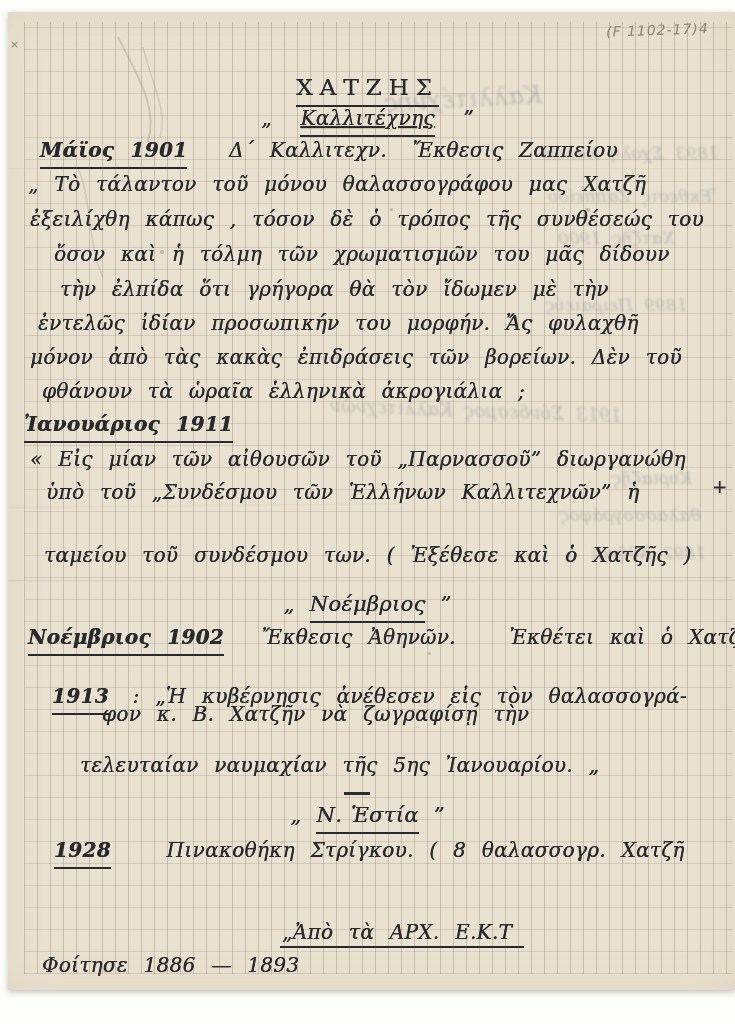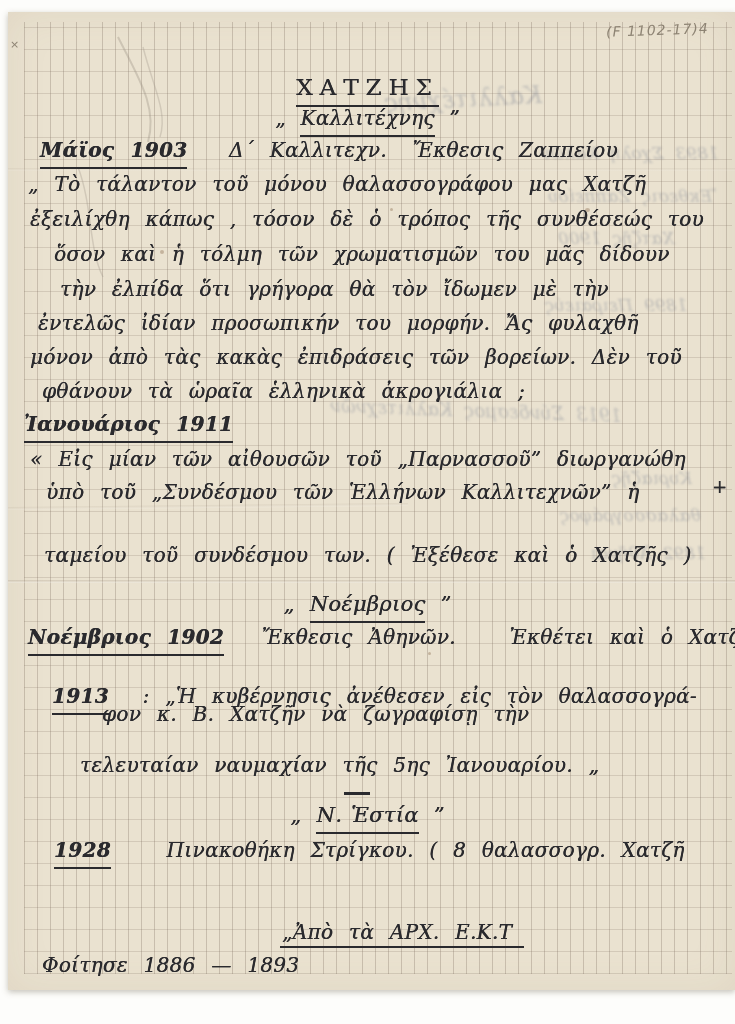--- a/index.html
+++ b/index.html
@@ -59,26 +59,26 @@
   <div class="ghost" style="left:590px;top:543px;font-size:17px;">1892 Ἀθῆναι</div>
 
   <div class="pencil" style="left:606px;top:22px;transform:rotate(-2deg);">(F 1102-17)4</div>
   <div class="pencil" style="left:10px;top:38px;font-size:11px;">×</div>
 
   <div class="hw center" style="top:74px;font-style:normal;font-size:23px;letter-spacing:7px;word-spacing:0;">
     <span class="u">ΧΑΤΖΗΣ</span>
   </div>
   <div class="hw center" style="top:106px;font-size:20px;word-spacing:2px;">
     <span>„</span>
-    <span class="u" style="margin:0 6px;">Καλλιτέχνης</span>
+    <span class="u" style="margin:0 20px;text-decoration:underline;">Καλλιτέχνης</span>
     <span>”</span>
   </div>
 
   <div class="hw" style="left:40px;top:138px;">
-    <span class="u date">Μάϊος 1903</span>
+    <span class="u date">Μάϊος 1901</span>
     <span style="margin-left:26px;">Δ΄ Καλλιτεχν.</span>
     <span style="margin-left:10px;">Ἔκθεσις Ζαππείου</span>
   </div>
 
   <div class="hw" style="left:28px;top:172px;">„ Τὸ τάλαντον τοῦ μόνου θαλασσογράφου μας Χατζῆ</div>
   <div class="hw" style="left:30px;top:207px;">ἐξειλίχθη κάπως , τόσον δὲ ὁ τρόπος τῆς συνθέσεώς του</div>
   <div class="hw" style="left:54px;top:242px;">ὅσον καὶ ἡ τόλμη τῶν χρωματισμῶν του μᾶς δίδουν</div>
   <div class="hw" style="left:60px;top:277px;text-align:right;">τὴν ἐλπίδα ὅτι γρήγορα θὰ τὸν ἴδωμεν μὲ τὴν</div>
   <div class="hw" style="left:38px;top:311px;">ἐντελῶς ἰδίαν προσωπικήν του μορφήν. Ἄς φυλαχθῆ</div>
   <div class="hw" style="left:30px;top:345px;">μόνον ἀπὸ τὰς κακὰς ἐπιδράσεις τῶν βορείων. Δὲν τοῦ</div>
@@ -98,21 +98,21 @@
     <span>”</span>
   </div>
   <div class="hw" style="left:28px;top:625px;">
     <span class="u date">Νοέμβριος 1902</span>
     <span style="margin-left:22px;">Ἔκθεσις Ἀθηνῶν.</span>
     <span style="margin-left:38px;">Ἐκθέτει καὶ ὁ Χατζῆς</span>
   </div>
 
   <div class="hw" style="left:52px;top:684px;">
     <span class="u date">1913</span>
-    <span style="margin-left:18px;">: „Ἡ κυβέρνησις ἀνέθεσεν εἰς τὸν θαλασσογρά-</span>
+    <span style="margin-left:8px;">: „Ἡ κυβέρνησις ἀνέθεσεν εἰς τὸν θαλασσογρά-</span>
   </div>
   <div class="hw" style="left:102px;top:702px;">φον κ. Β. Χατζῆν νὰ ζωγραφίσῃ τὴν</div>
   <div class="hw" style="left:80px;top:753px;">τελευταίαν ναυμαχίαν τῆς 5ης Ἰανουαρίου. „</div>
 
   <div class="dash" style="left:344px;top:792px;width:26px;"></div>
 
   <div class="hw center" style="top:803px;font-size:21px;word-spacing:2px;">
     <span>„</span>
     <span class="u" style="margin:0 6px;">Ν. Ἑστία</span>
     <span>”</span>

